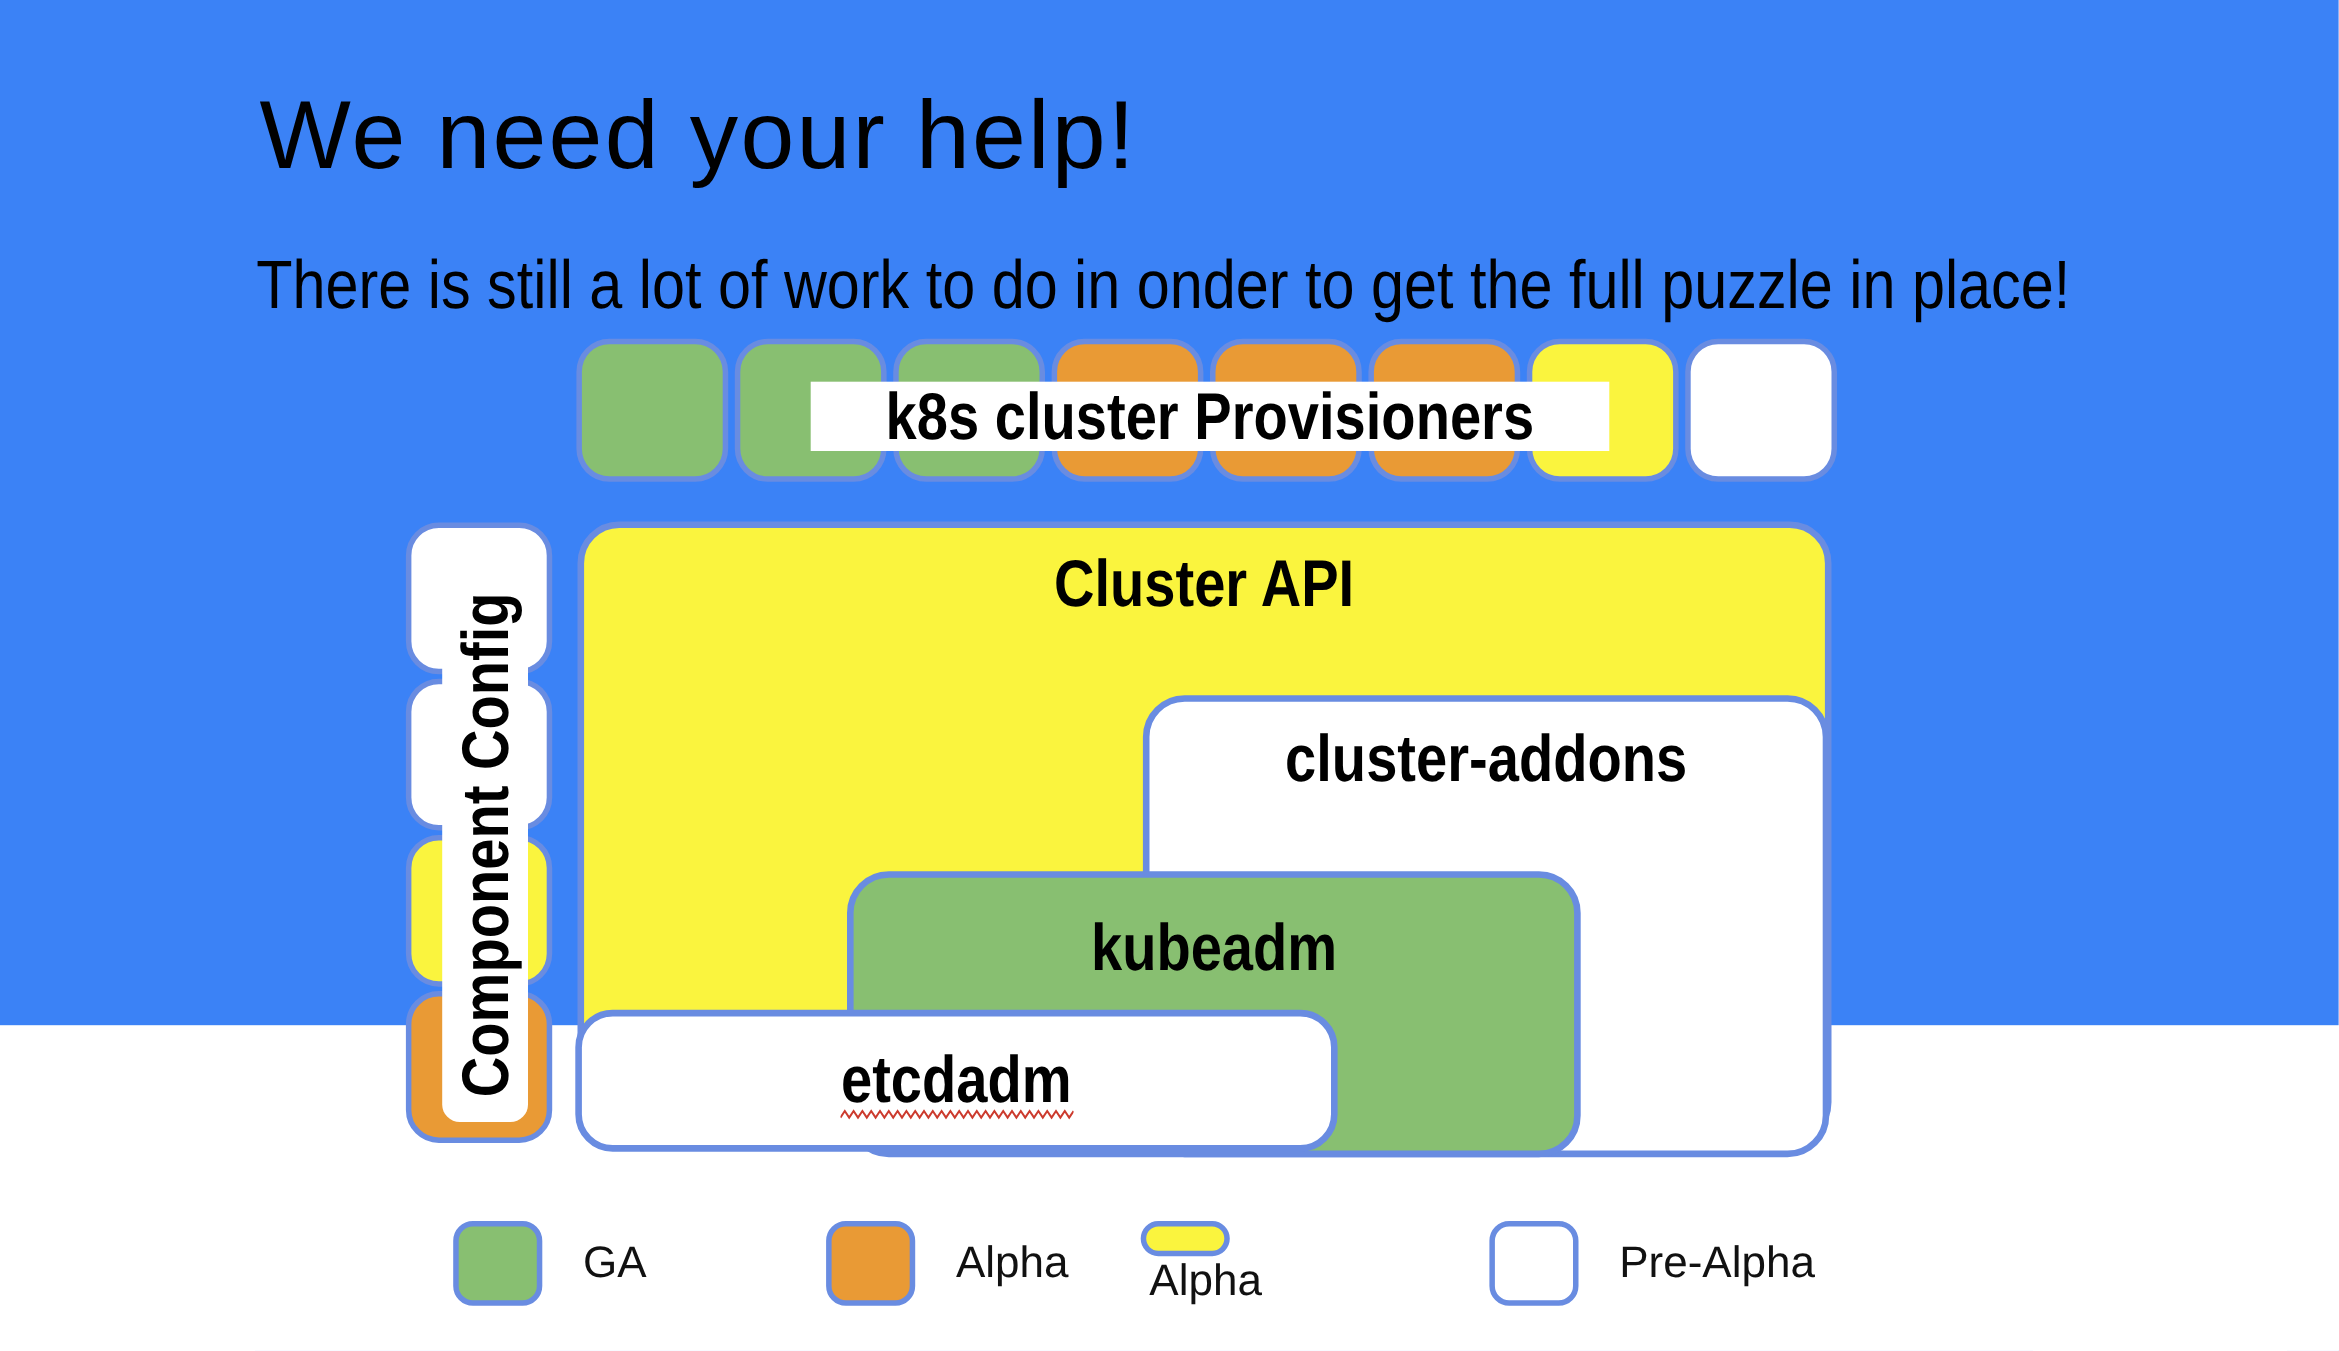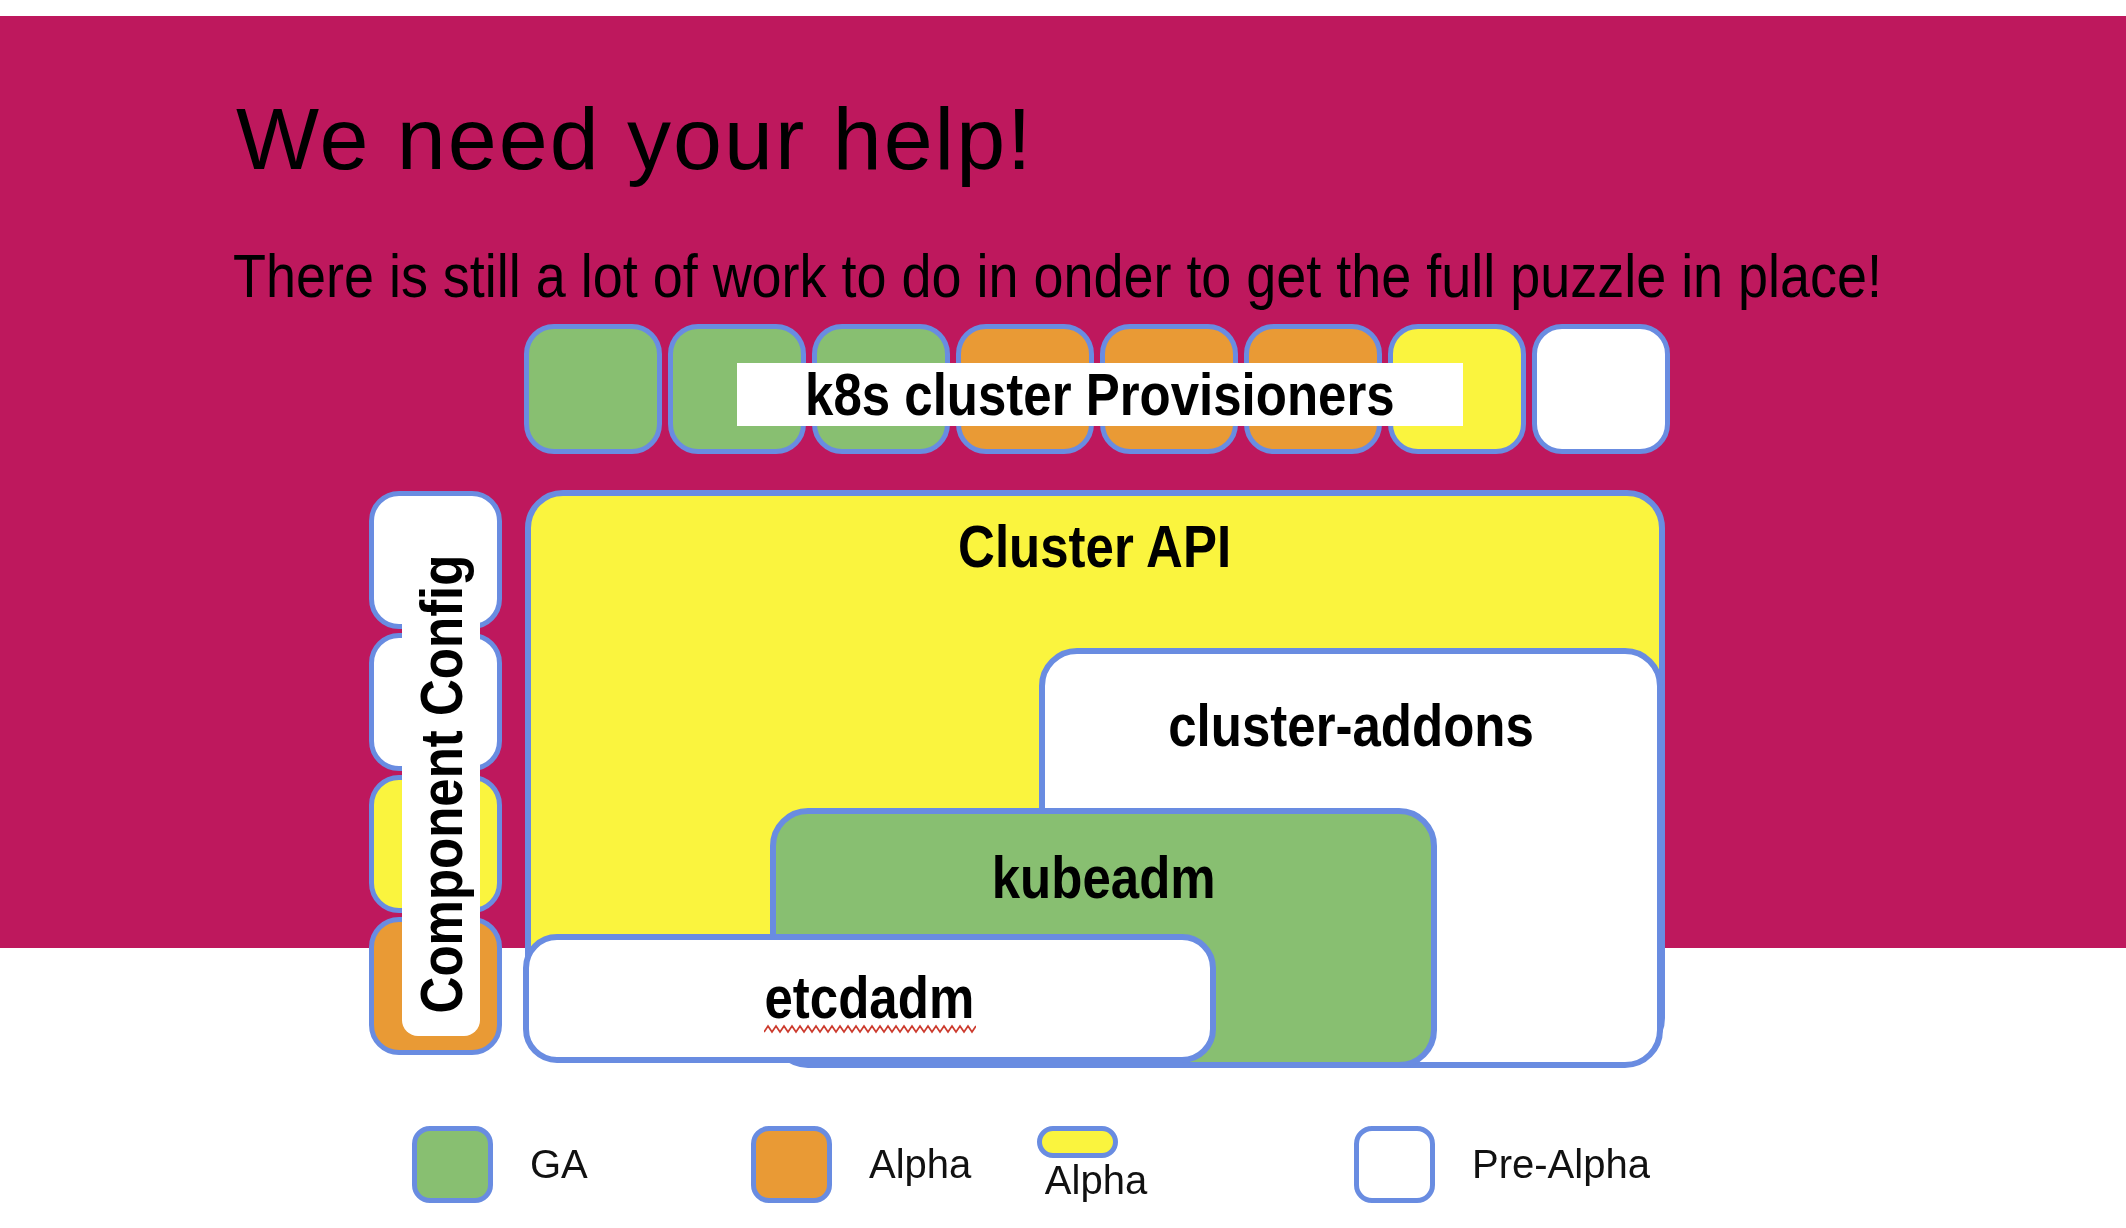--- a/index.html
+++ b/index.html
@@ -1,18 +1,18 @@
 <!DOCTYPE html>
 <html style="--blue: #698CE1;"><head>
 <meta charset="utf-8">
 <style>
   html,body{margin:0;padding:0;background:#ffffff;}
   body{width:2126px;height:1228px;overflow:hidden;
        font-family:"Liberation Sans",sans-serif;color:#000;}
-  .canvas{position:absolute;left:0;top:16px;width:2126px;height:932px;background:#be185d;}
+  .canvas{position:absolute;left:0;top:0;width:2126px;height:932px;background:#3b82f6;}
 
   .slide-title{position:absolute;left:236px;top:18px;font-size:88px;font-weight:400;
                letter-spacing:2px;line-height:1.05;white-space:nowrap;color:#000;}
   .slide-subtitle{position:absolute;left:233px;top:164px;font-size:62px;font-weight:400;
                   line-height:1.1;white-space:nowrap;color:#000;}
   .cond{display:inline-block;transform:scaleX(0.87);transform-origin:left center;}
 
   
   .pbox{position:absolute;box-sizing:border-box;border:6px solid var(--blue,#698CE1);
         border-radius:38px;}
@@ -27,21 +27,21 @@
 
   .prov-label{position:absolute;left:737px;top:347px;width:726px;height:63px;background:#fff;
               display:flex;align-items:center;justify-content:center;}
   .cc-label{position:absolute;left:402px;top:516px;width:78px;height:504px;background:#fff;
             border-radius:16px;}
   .cc-label .rot{position:absolute;left:50%;top:50%;
                  transform:translate(-50%,-50%) rotate(-90deg) scaleX(0.85);
                  font-weight:700;font-size:60px;white-space:nowrap;color:#000;}
 
   .cluster-api{left:525px;top:474px;width:1140px;height:566px;padding-top:21px;}
-  .cluster-addons{left:1039px;top:632px;width:624px;height:420px;padding-top:42px;}
+  .cluster-addons{left:1039px;top:632px;width:624px;height:420px;padding-top:22px;}
   .kubeadm{left:770px;top:792px;width:667px;height:260px;padding-top:34px;}
   .etcdadm{left:523px;top:918px;width:693px;height:129px;border-radius:34px;padding-top:28px;}
   .squiggle{position:absolute;left:50%;top:84px;transform:translateX(-50%);}
 
   .legend-item{position:absolute;top:1110px;height:77px;display:flex;align-items:center;}
   .legend-chip{width:81px;height:77px;box-sizing:border-box;border:5px solid var(--blue,#698CE1);
                border-radius:18px;margin-right:37px;}
   .legend-text{font-size:40px;color:#111;white-space:nowrap;}
 </style>
 </head>

